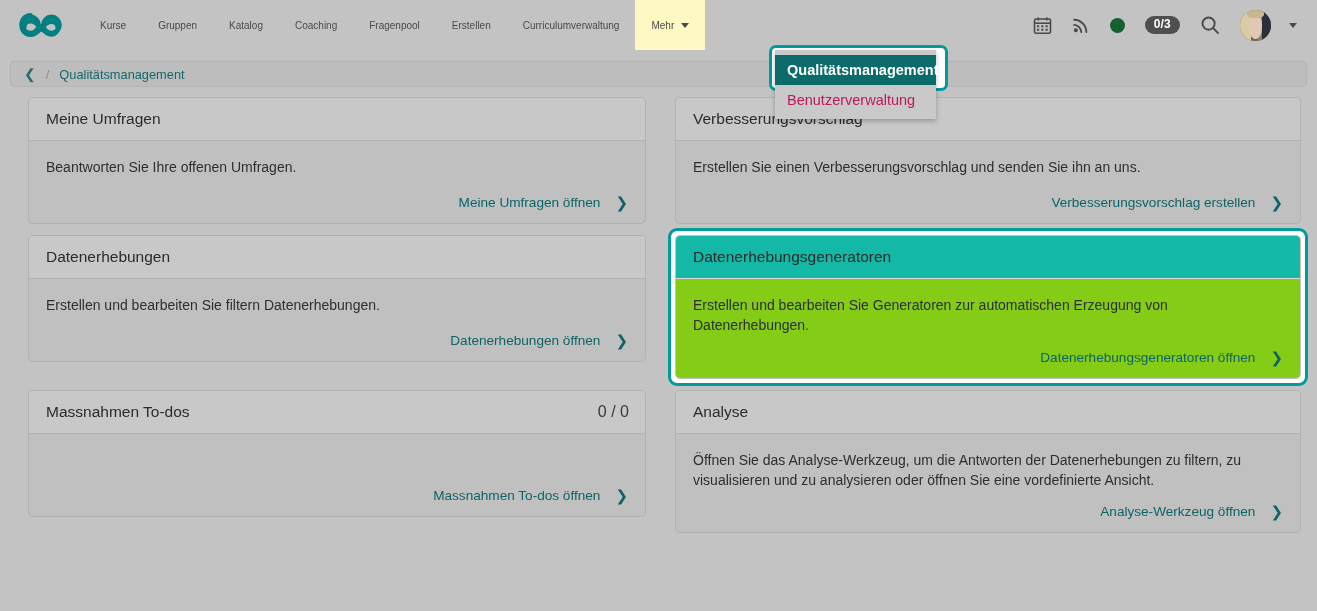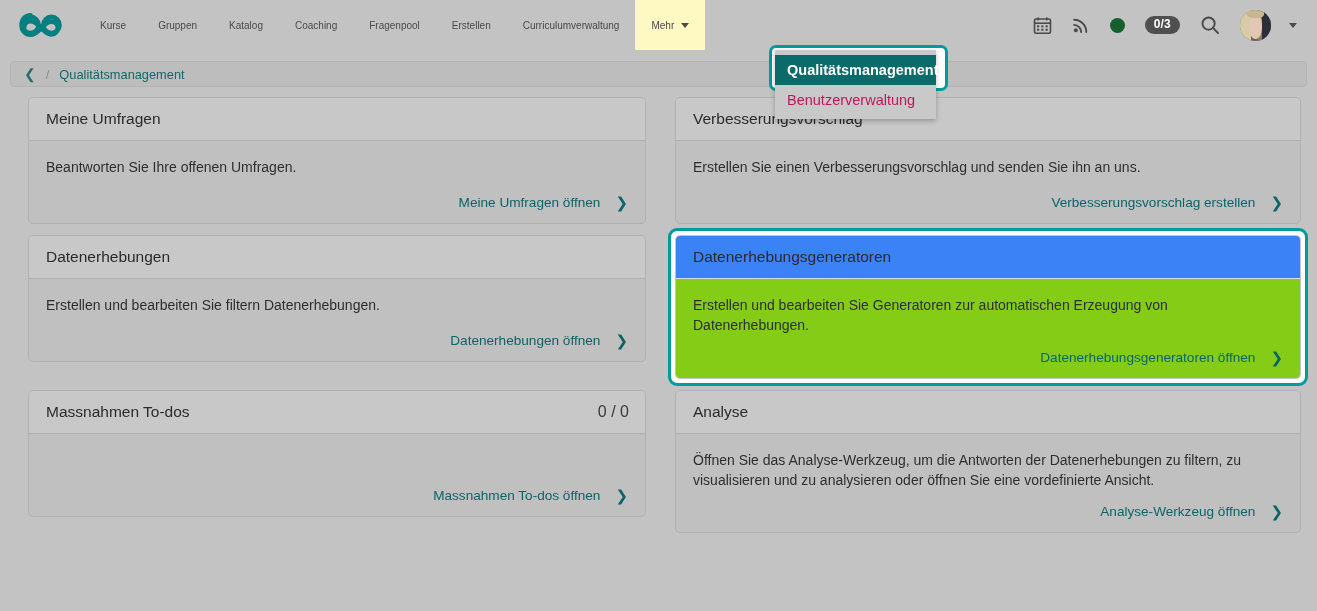--- a/index.html
+++ b/index.html
@@ -187,21 +187,21 @@
 
   
   .cell.highlight {
     border: 3px solid #009b9b;
     border-radius: 9px;
     background: #ffffff;
     padding: 4px;
     margin: -7px -7px;
   }
   .cell.highlight .card { border-color: #c4c4c4; background: #f7f7f7; }
-  .cell.highlight .card-head { background: #3b82f6; border-bottom-color: #d8d8d8; }
+  .cell.highlight .card-head { background: #14b8a6; border-bottom-color: #d8d8d8; }
   .cell.highlight .card-body { background: #84cc16; }
 </style>
 </head>
 <body>
 
 <div class="topnav">
   <div class="logo">
     <svg width="44" height="26" viewBox="0 0 44 26" aria-hidden="true">
       <path d="M11.5 3.2C6.3 3.2 2.6 7.4 2.6 13s3.7 9.8 8.9 9.8c4.2 0 7.2-2.8 10.5-6.6
                3.3-3.8 6.3-6.6 10.5-6.6 3.6 0 6.3 2.9 6.3 6.4s-2.7 6.4-6.3 6.4

